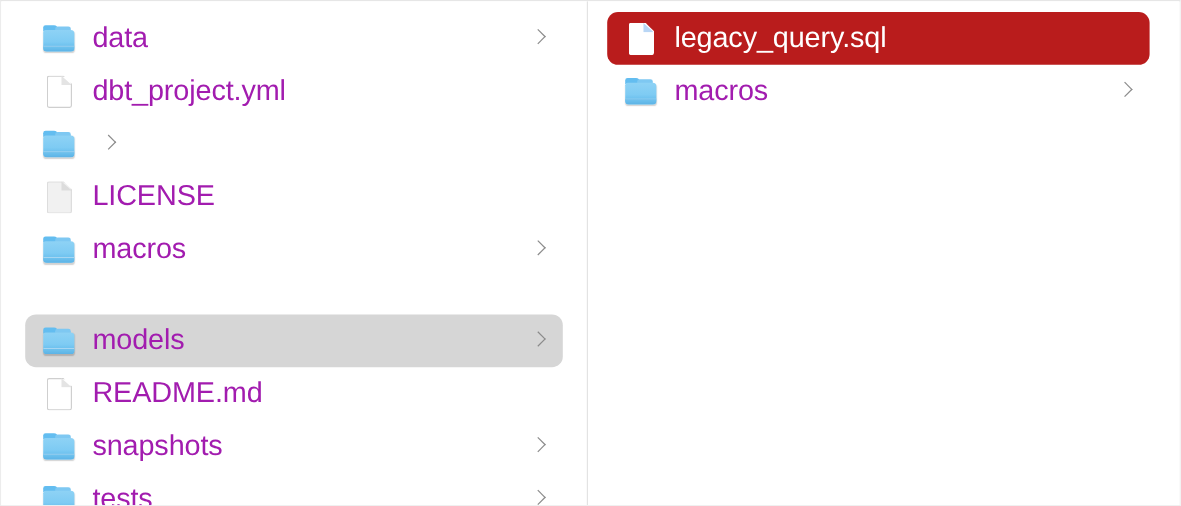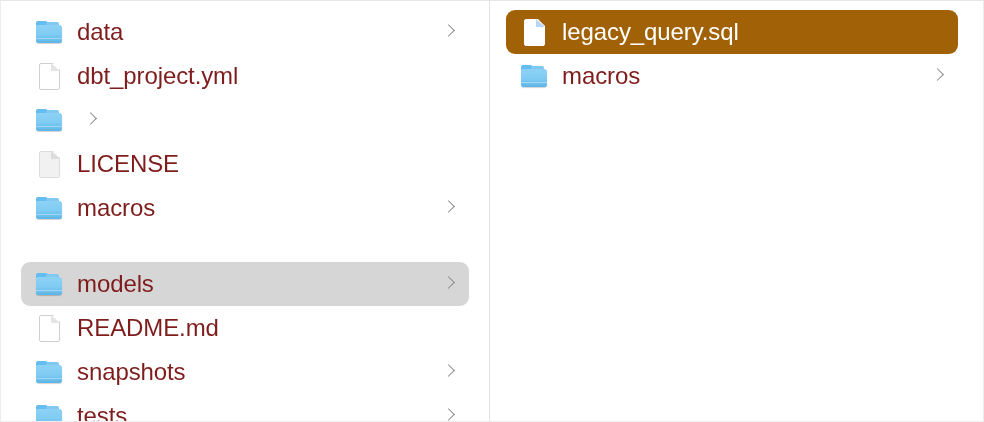--- a/index.html
+++ b/index.html
@@ -60,21 +60,21 @@
     margin: 0 25px 0 16px;
     padding-left: 14px;
     padding-right: 14px;
   }
 
   .row.gray-selected {
     background: #d6d6d6;
     margin-top: 32px;
   }
   .row.blue-selected {
-    background: #a16207;
+    background: #b91c1c;
   }
 
   .icon {
     flex: 0 0 auto;
     width: 30px;
     height: 30px;
     margin-right: 12px;
     position: relative;
   }
 
@@ -158,21 +158,21 @@
   }
   .icon.doc.on-blue .corner {
     background: #b9d6f5;
     border-right-color: #ffffff;
   }
 
   .label {
     flex: 1 1 auto;
     font-size: 24px;
     line-height: 30px;
-    color: #7f1d1d;
+    color: #a21caf;
     letter-spacing: -0.1px;
     white-space: nowrap;
     overflow: hidden;
     text-overflow: ellipsis;
   }
   .row.blue-selected .label {
     color: #ffffff;
   }
 
   .chevron {

